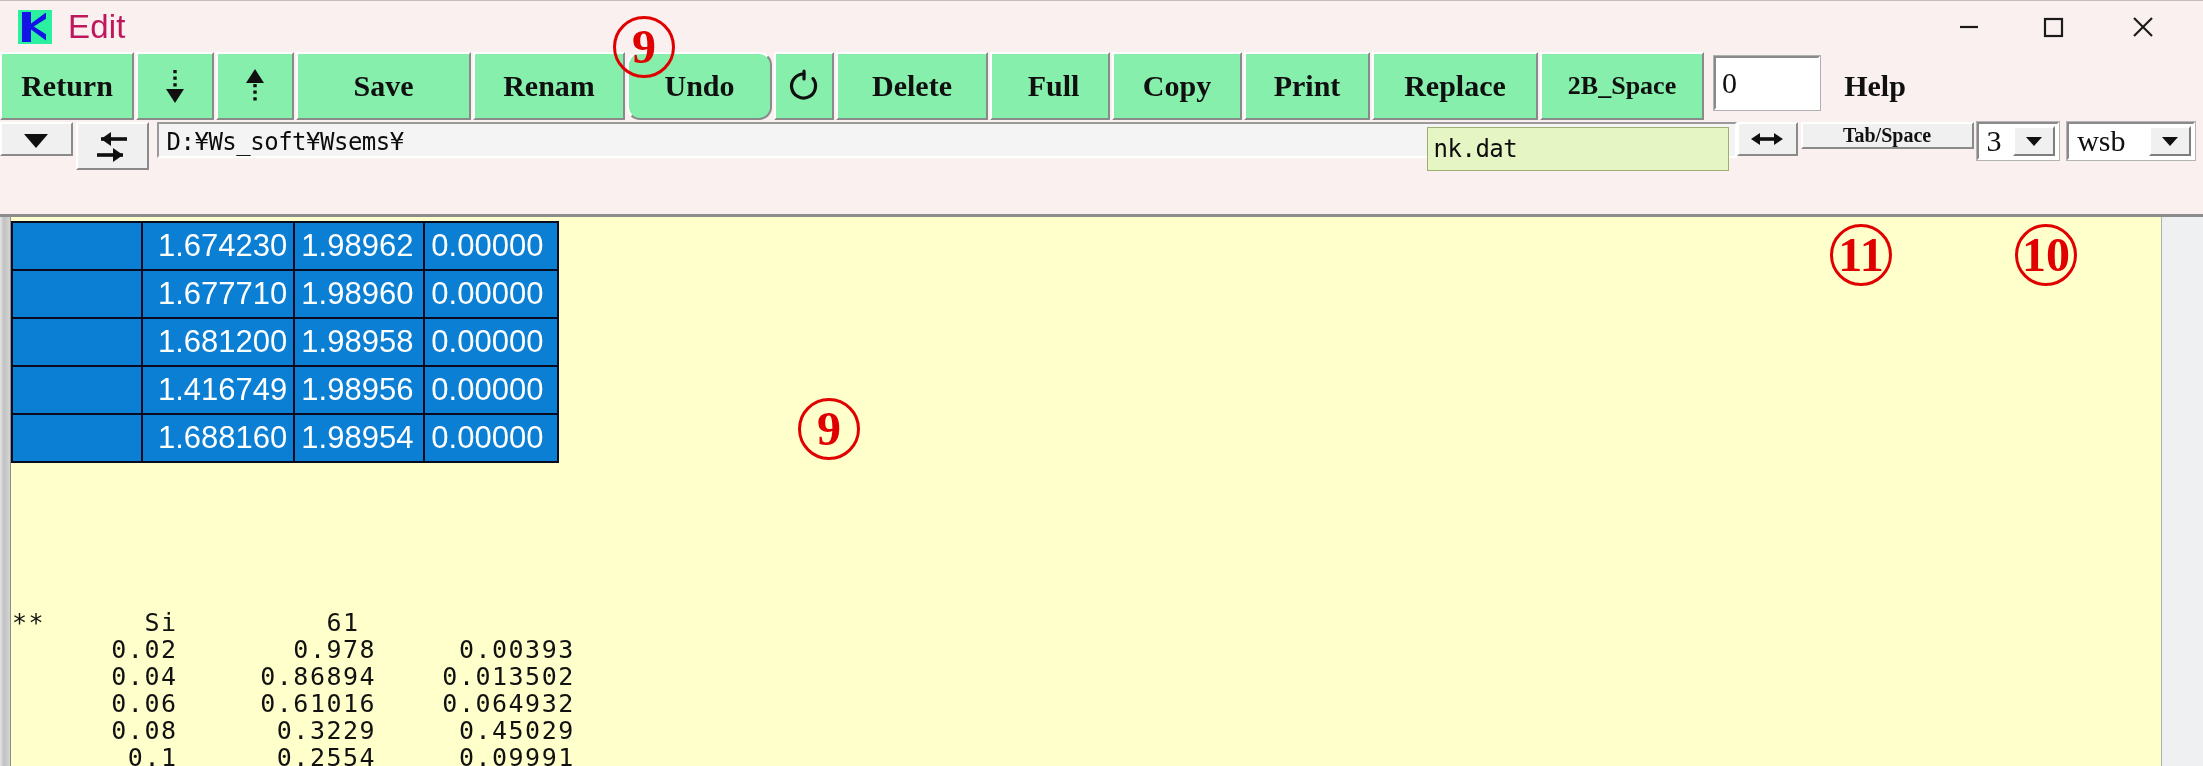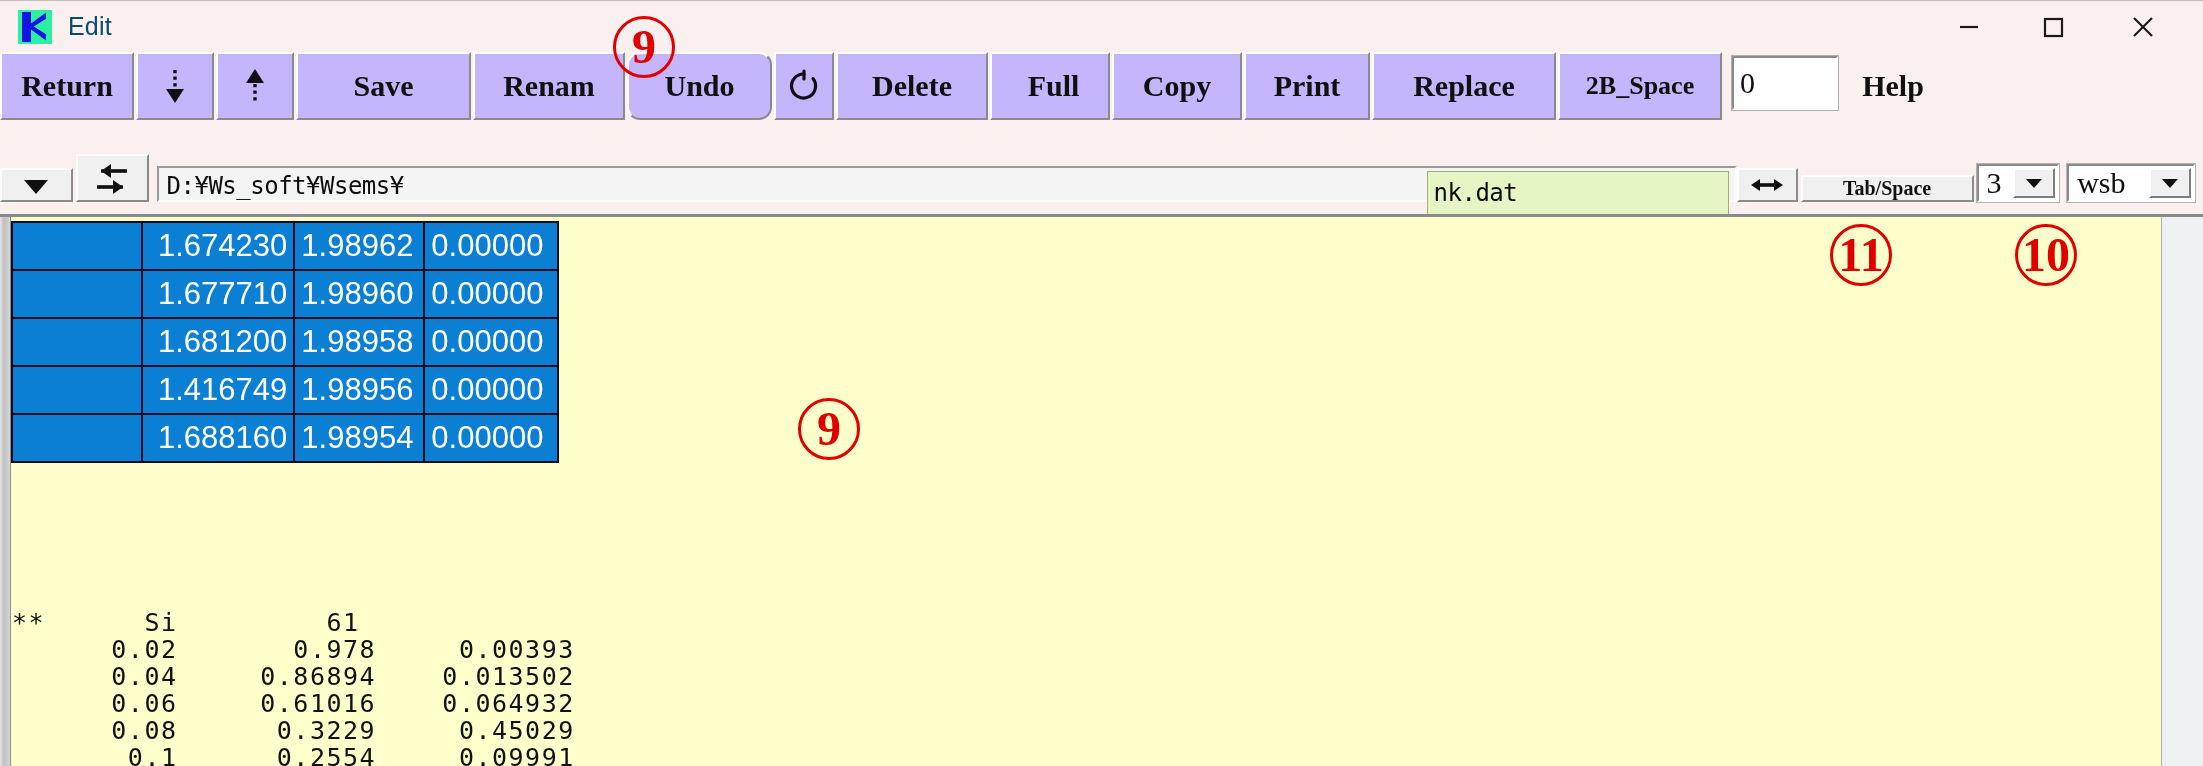--- a/index.html
+++ b/index.html
@@ -46,22 +46,22 @@
   #app-icon::after {
     content: "";
     position: absolute;
     left: 11px; top: 3px;
     width: 17px; height: 28px;
     background: #1414e6;
     clip-path: polygon(100% 0, 100% 22%, 28% 50%, 100% 78%, 100% 100%, 0 55%, 0 45%);
   }
   #title-text {
     margin-left: 16px;
-    font-size: 25px;
-    color: #0c4a6e;
+    font-size: 33px;
+    color: #be185d;
     letter-spacing: .2px;
   }
   .winbtn {
     position: absolute;
     top: 0;
     height: 52px;
     width: 76px;
     display: flex;
     align-items: center;
     justify-content: center;
@@ -74,21 +74,21 @@
   
   #toolbar1 {
     position: absolute;
     left: 0; top: 52px;
     width: 2203px; height: 68px;
     display: flex;
     align-items: stretch;
     background: #faf0ef;
   }
   .tb-btn {
-    background: #c4b5fd;
+    background: #86efac;
     border-top: 2px solid #ffffff;
     border-left: 2px solid #ffffff;
     border-right: 2px solid #8a8a8a;
     border-bottom: 2px solid #8a8a8a;
     font-family: "Liberation Serif", serif;
     font-weight: bold;
     font-size: 30px;
     color: #101010;
     display: flex;
     align-items: center;
@@ -105,21 +105,21 @@
   .w-return  { width: 134px; }
   .w-arrow   { width: 78px; }
   .w-save    { width: 175px; }
   .w-renam   { width: 152px; }
   .w-undo    { width: 145px; border-radius: 13px; }
   .w-reload  { width: 60px; }
   .w-delete  { width: 152px; }
   .w-full    { width: 120px; padding-left: 11px; }
   .w-copy    { width: 130px; }
   .w-print   { width: 126px; }
-  .w-replace { width: 184px; }
+  .w-replace { width: 166px; }
   .w-2bspace { width: 164px; }
 
   #num-field {
     width: 106px;
     margin-left: 8px;
     background: #ffffff;
     border-top: 2px solid #8a8a8a;
     border-left: 2px solid #8a8a8a;
     border-right: 2px solid #ffffff;
     border-bottom: 2px solid #ffffff;
@@ -143,21 +143,21 @@
     align-items: center;
     justify-content: center;
   }
 
   
   #toolbar2 {
     position: absolute;
     left: 0; top: 120px;
     width: 2203px; height: 94px;
     display: flex;
-    align-items: flex-end;
+    align-items: flex-start;
     background: #faf0ef;
     padding-top: 2px;
   }
   .tb2-btn {
     background: #f0f0f0;
     border-top: 2px solid #ffffff;
     border-left: 2px solid #ffffff;
     border-right: 2px solid #8a8a8a;
     border-bottom: 2px solid #8a8a8a;
     display: flex;

